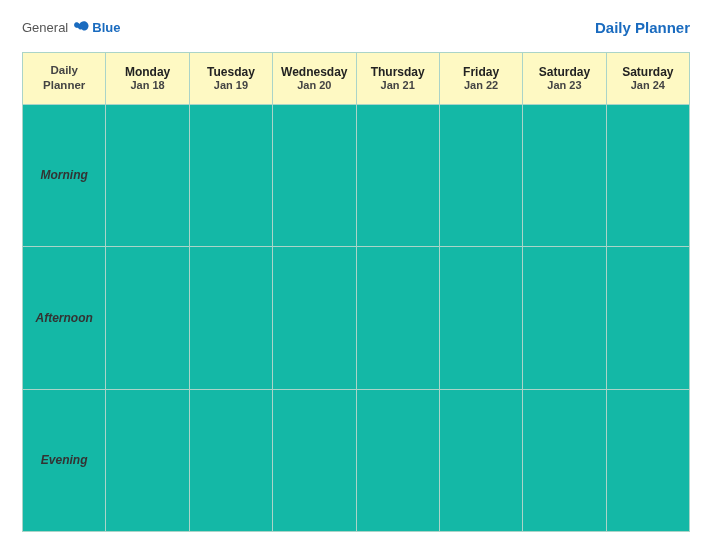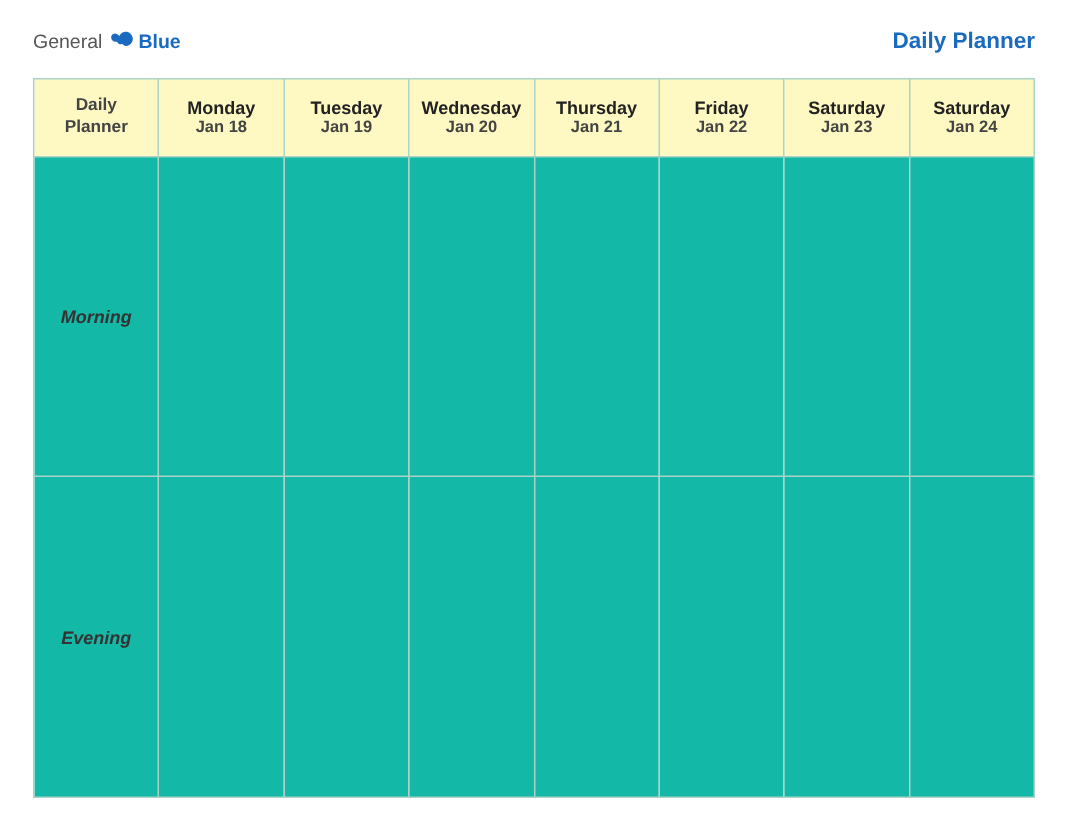--- a/index.html
+++ b/index.html
@@ -169,20 +169,30 @@
       <td class="row-label-cell">Morning</td>
       <td></td>
       <td></td>
       <td></td>
       <td></td>
       <td></td>
       <td></td>
       <td></td>
     </tr>
     <tr>
+      <td class="row-label-cell">Afternoon</td>
+      <td></td>
+      <td></td>
+      <td></td>
+      <td></td>
+      <td></td>
+      <td></td>
+      <td></td>
+    </tr>
+    <tr>
       <td class="row-label-cell">Evening</td>
       <td></td>
       <td></td>
       <td></td>
       <td></td>
       <td></td>
       <td></td>
       <td></td>
     </tr>
   </tbody>

